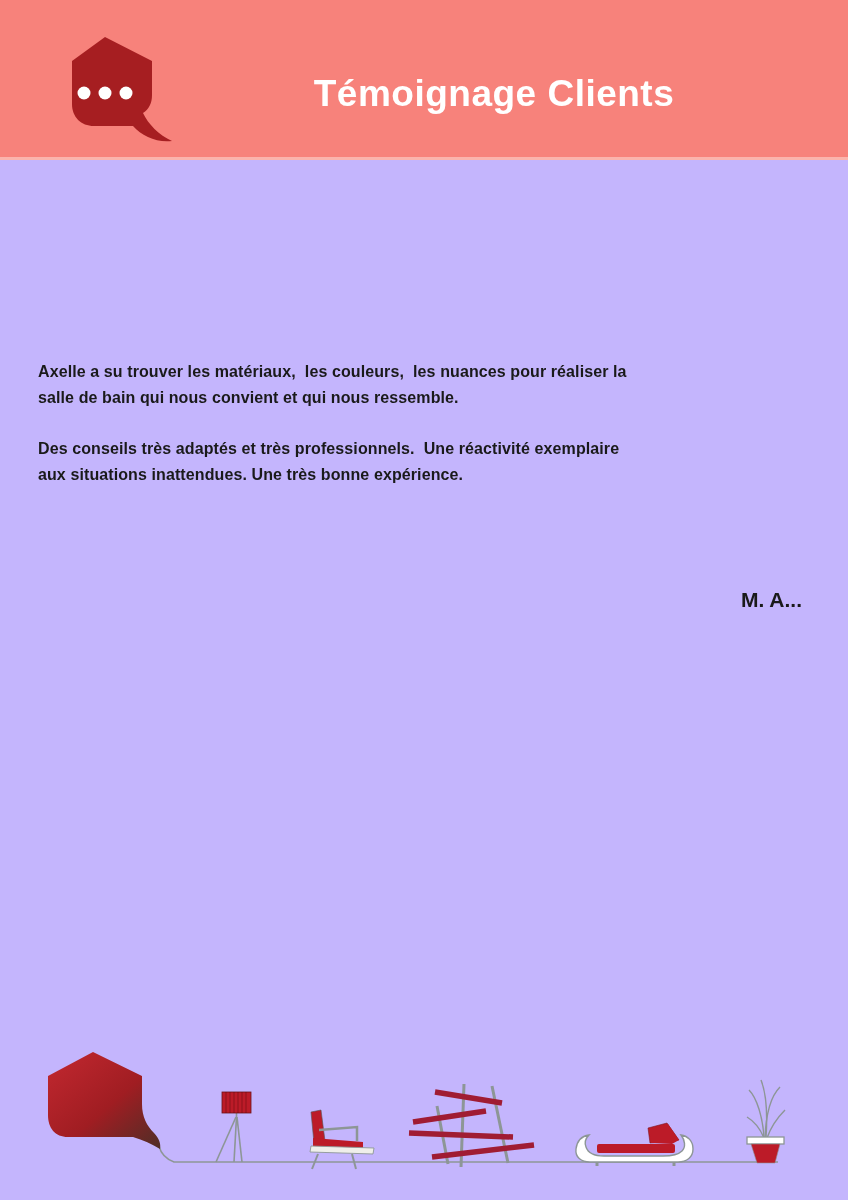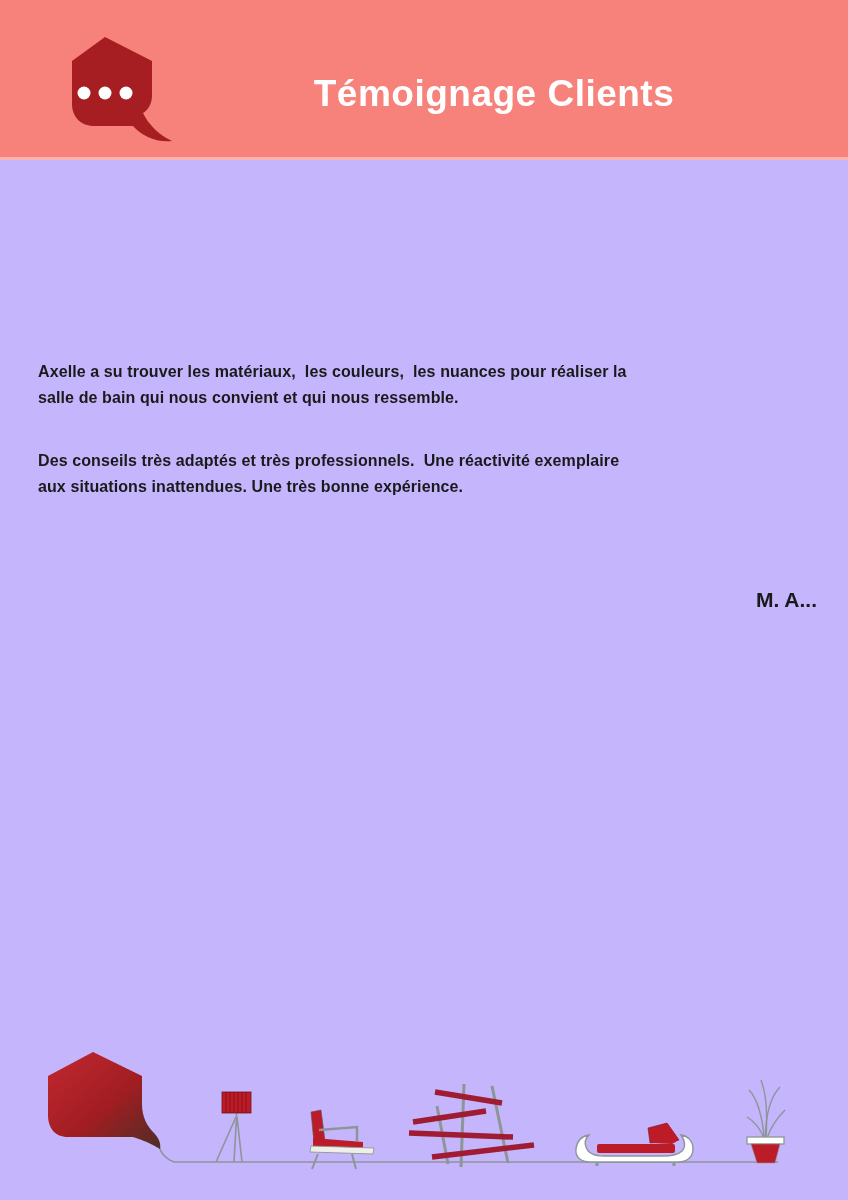--- a/index.html
+++ b/index.html
@@ -45,24 +45,24 @@
   
   .testimonial{
     position:absolute;left:38px;top:359px;width:790px;
     color:var(--text-color);
   }
   .testimonial p{
     font-size:16px;font-weight:bold;line-height:26px;
     white-space:pre;
     letter-spacing:0.1px;
   }
-  .testimonial p + p.gap-1{margin-top:37px;}
+  .testimonial p + p.gap-1{margin-top:25px;}
   .testimonial p + p.gap-2{margin-top:20px;}
   .signature{
-    position:absolute;right:31px;top:587px;
+    position:absolute;right:46px;top:587px;
     font-size:21px;font-weight:bold;line-height:26px;
     color:var(--text-color);
     text-align:right;
     white-space:pre;
   }
   
   .footer-art{
     position:absolute;left:0;top:1040px;width:848px;height:160px;
   }
   .footer-art svg{display:block;}

